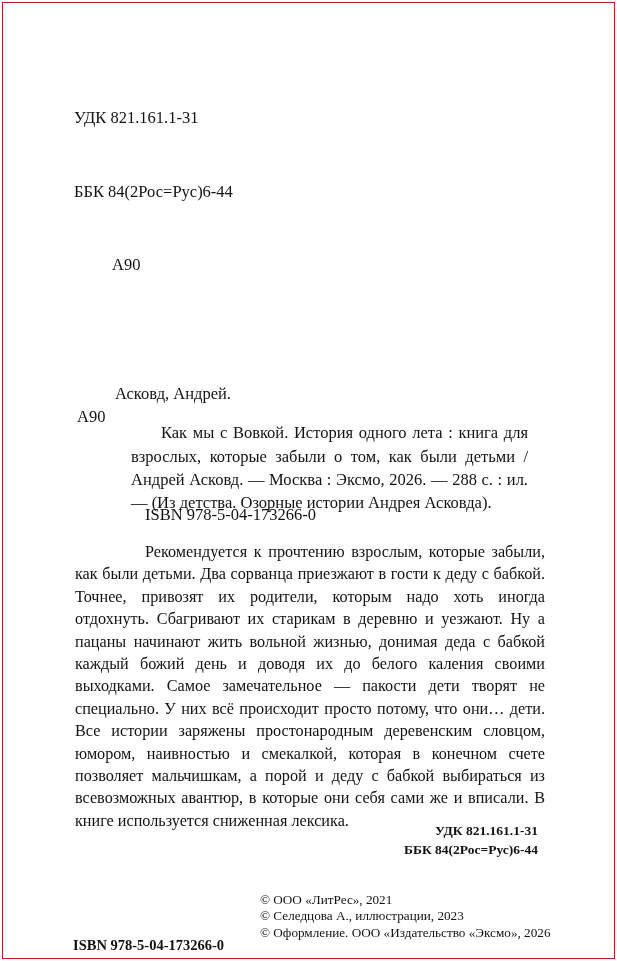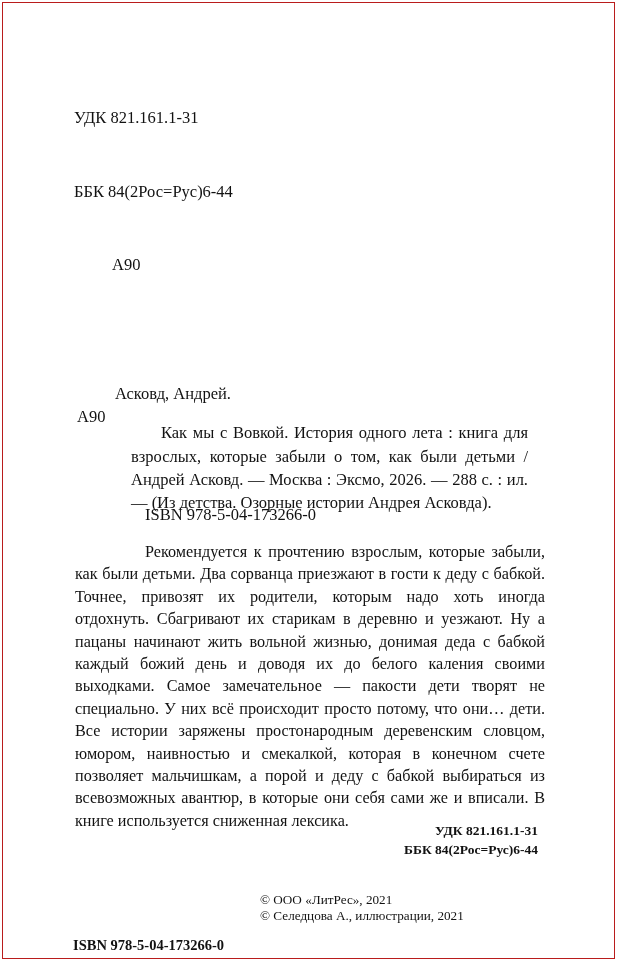--- a/index.html
+++ b/index.html
@@ -115,18 +115,19 @@
 
   <div class="annotation">Рекомендуется к прочтению взрослым, которые забыли, как были детьми. Два сорванца приезжают в гости к деду с бабкой. Точнее, привозят их родители, которым надо хоть иногда отдохнуть. Сбагривают их старикам в деревню и уезжают. Ну а пацаны начинают жить вольной жизнью, донимая деда с бабкой каждый божий день и доводя их до белого каления своими выходками. Самое замечательное — пакости дети творят не специально. У них всё происходит просто потому, что они… дети. Все истории заряжены простонародным деревенским словцом, юмором, наивностью и смекалкой, которая в конечном счете позволяет мальчишкам, а порой и деду с бабкой выбираться из всевозможных авантюр, в которые они себя сами же и вписали. В книге используется сниженная лексика.</div>
 
   <div class="bottom-codes">
     <div>УДК 821.161.1-31</div>
     <div>ББК 84(2Рос=Рус)6-44</div>
   </div>
 
   <div class="copyrights">
     <div>© ООО «ЛитРес», 2021</div>
-    <div>© Селедцова А., иллюстрации, 2021</div>
+    <div>© Селедцова А., иллюстрации, 2023</div>
+    <div>© Оформление. ООО «Издательство «Эксмо», 2026</div>
   </div>
 
   <div class="isbn-bottom">ISBN 978-5-04-173266-0</div>
 
 </div>
 
 </body></html>

